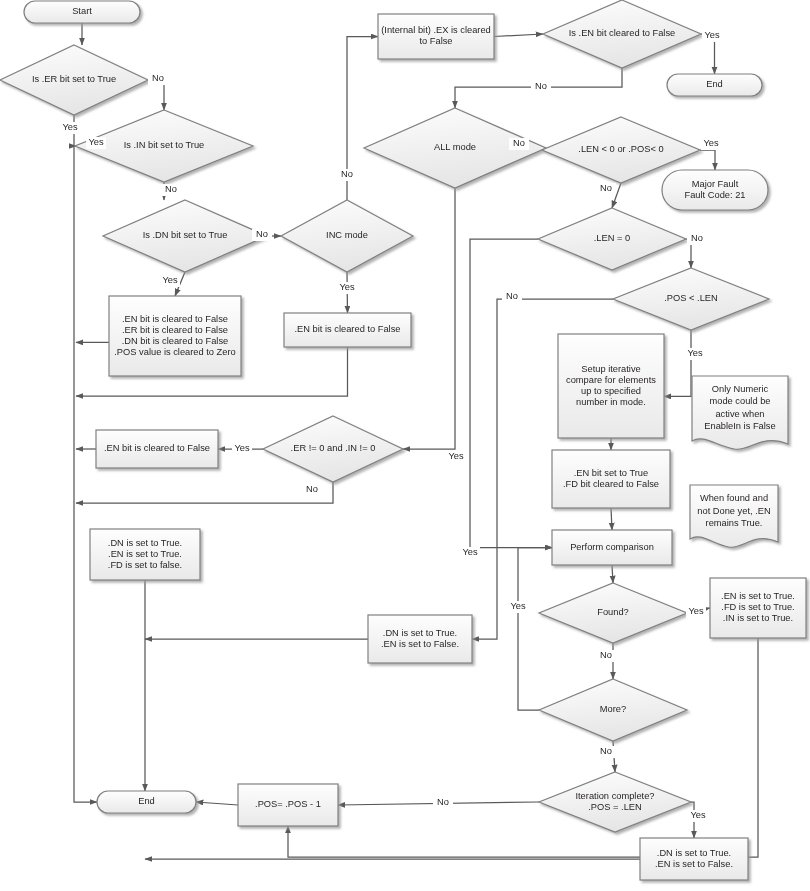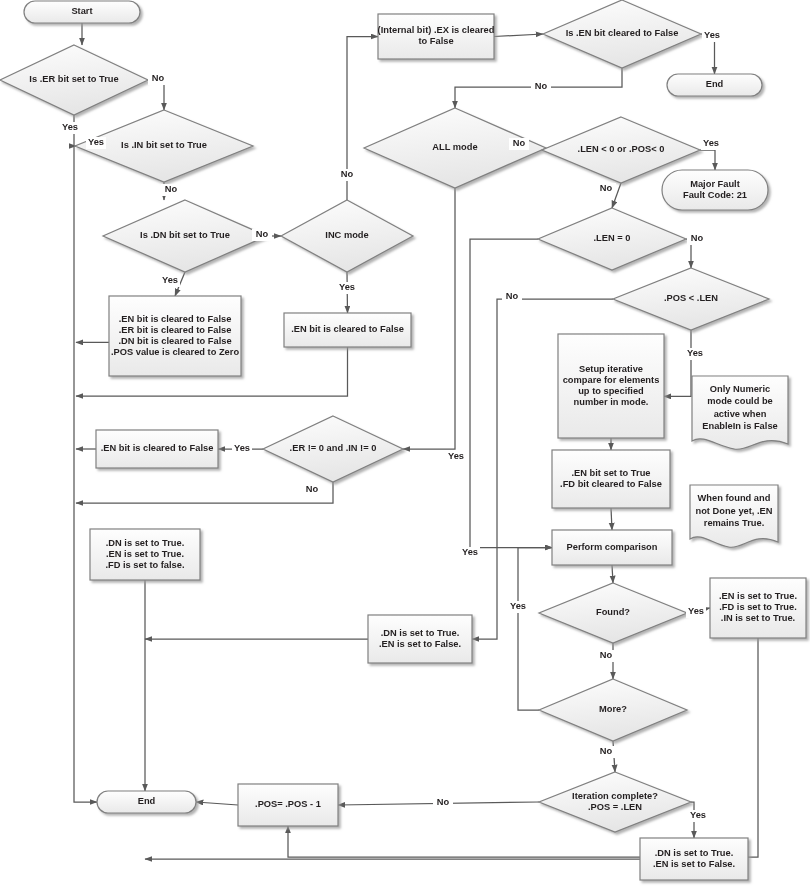--- a/index.html
+++ b/index.html
@@ -1,18 +1,18 @@
 <!DOCTYPE html>
 <html><head>
 <meta charset="utf-8">
 <style>
   html,body{margin:0;padding:0;background:#ffffff;}
   body{width:810px;height:891px;overflow:hidden;
        font-family:"Liberation Sans","DejaVu Sans",sans-serif;}
-  #stage{position:relative;width:810px;height:830px;font-weight:bold;}
+  #stage{position:relative;width:810px;height:830px;}
   svg{position:absolute;left:0;top:0;}
   text{font-family:"Liberation Sans","DejaVu Sans",sans-serif;fill:#231f20;}
   .shapeText{font-size:9.3px;text-anchor:middle;dominant-baseline:middle;}
   .edgeLabel{font-size:9.3px;text-anchor:middle;dominant-baseline:middle;fill:#231f20;}
 </style>
 </head>
 <body>
 
 <div id="stage">
   <svg id="svgroot" width="810" height="891" viewBox="0 0 810 891">

